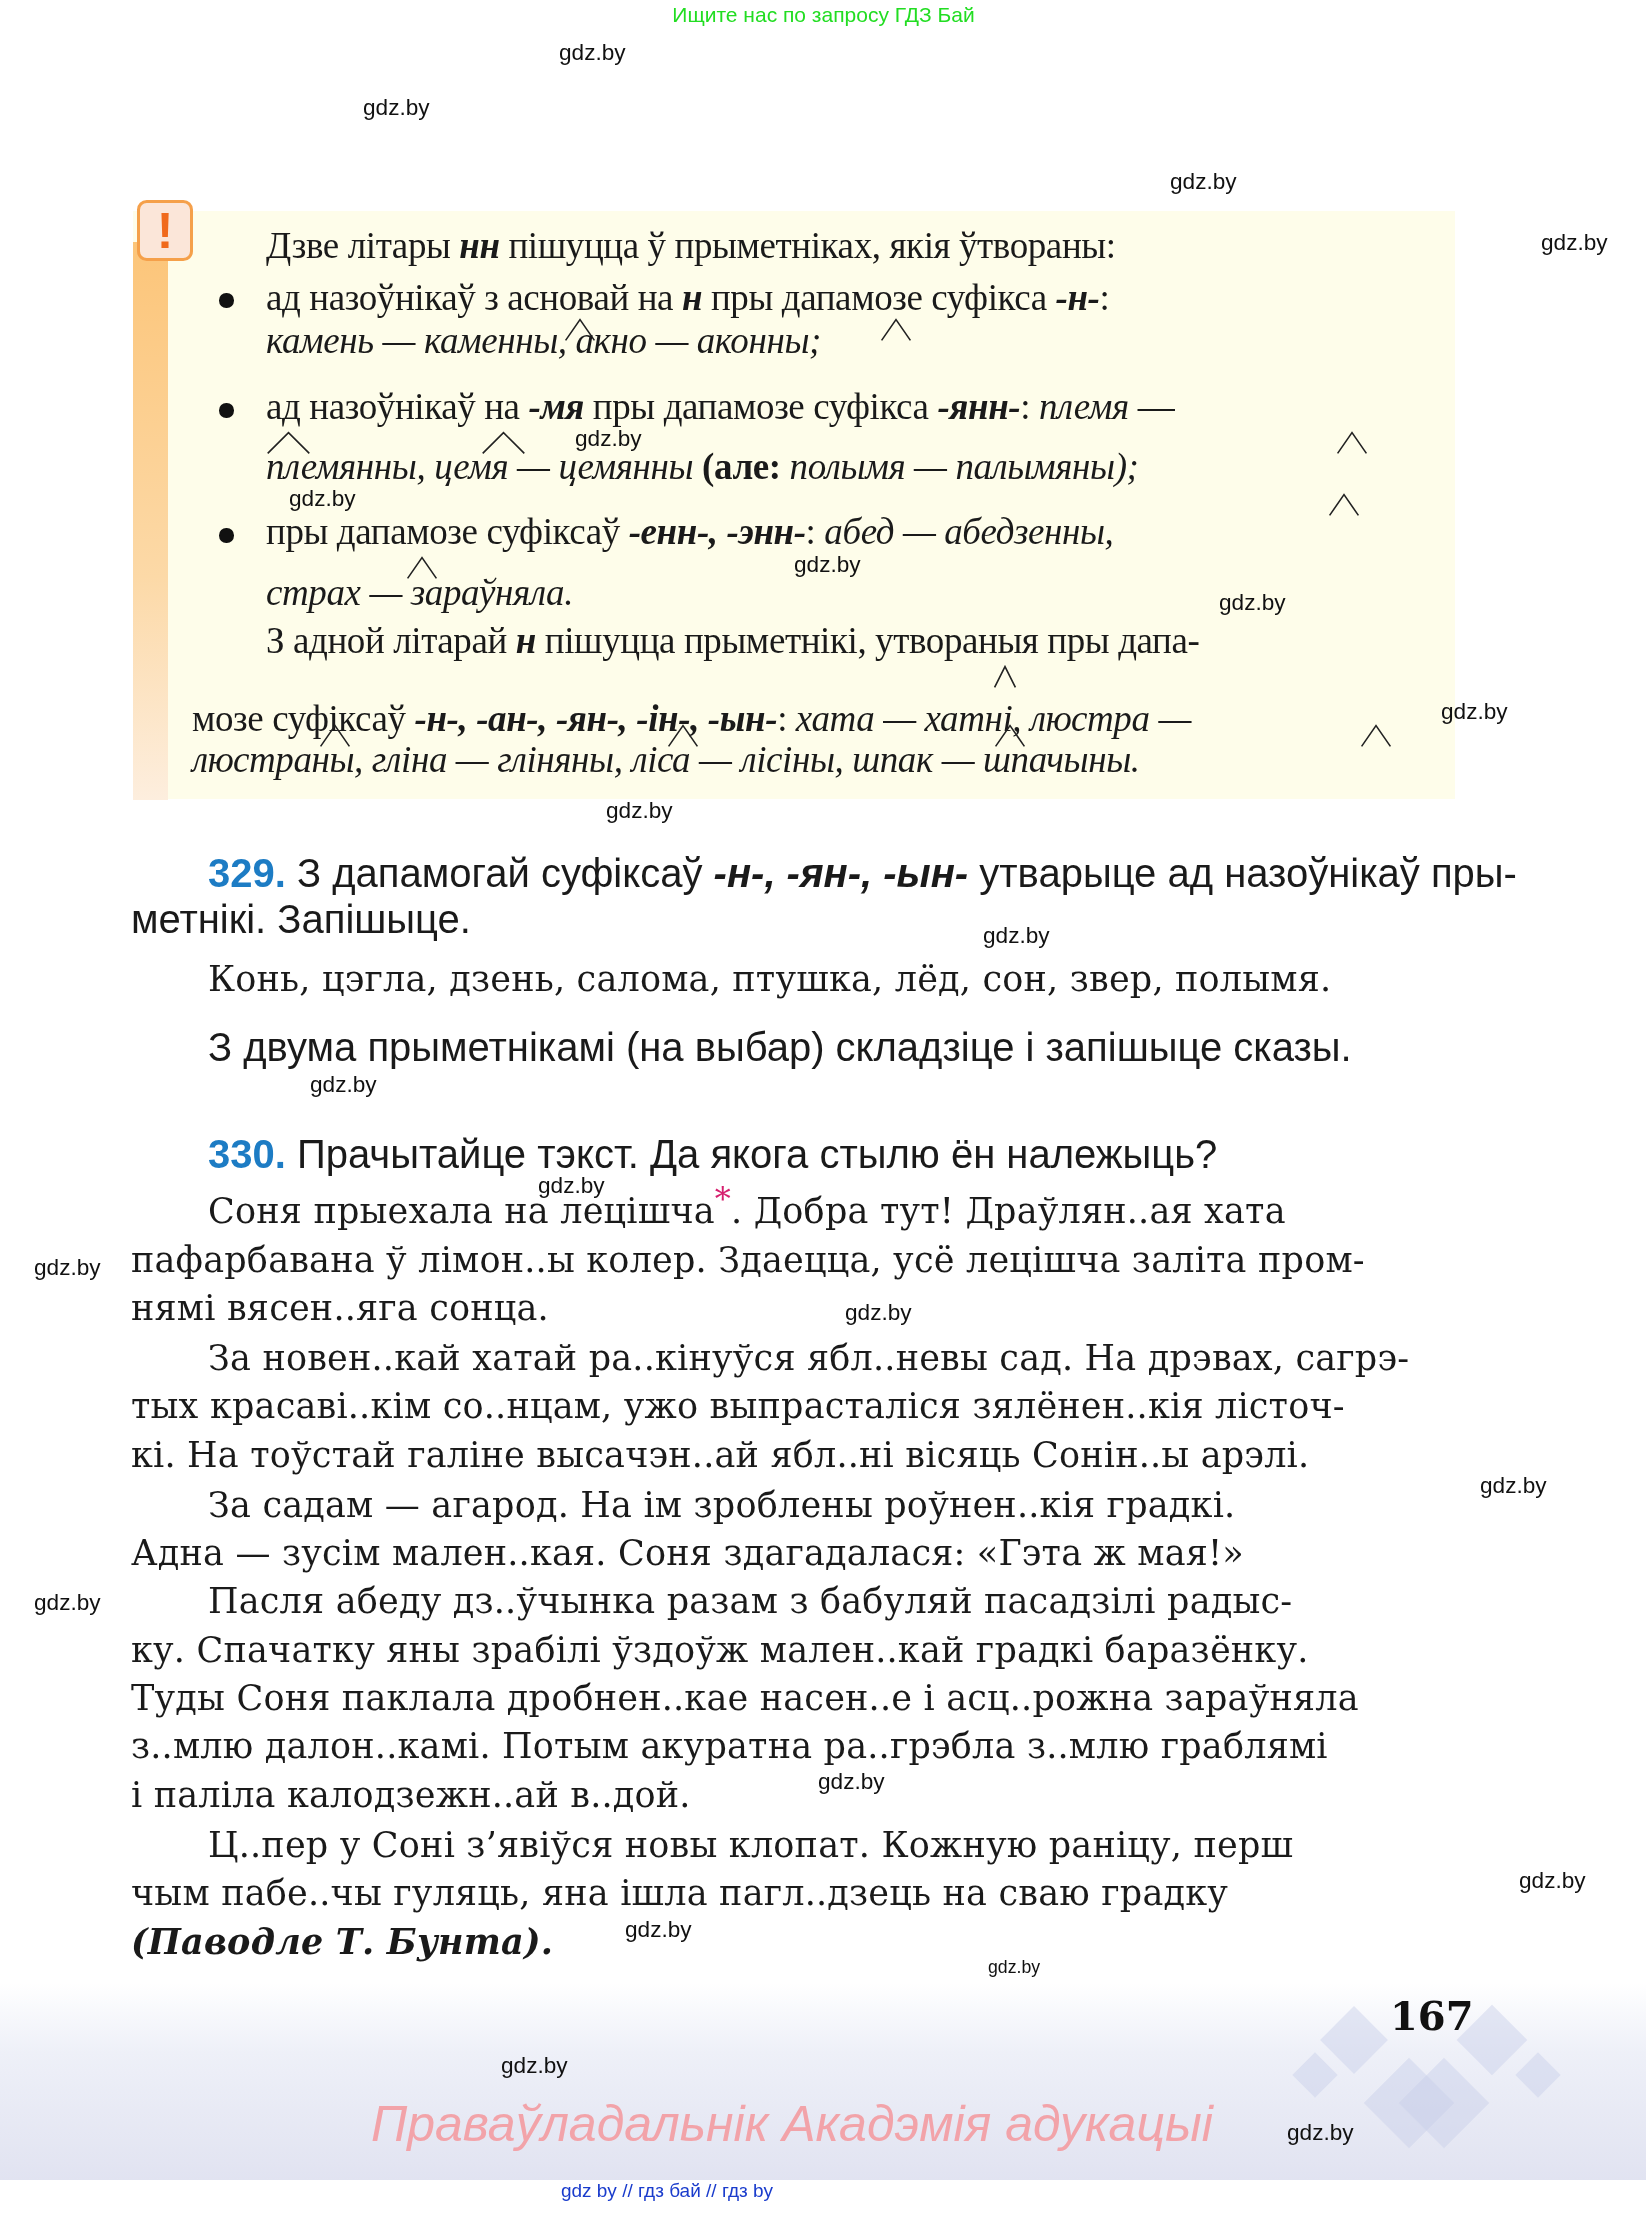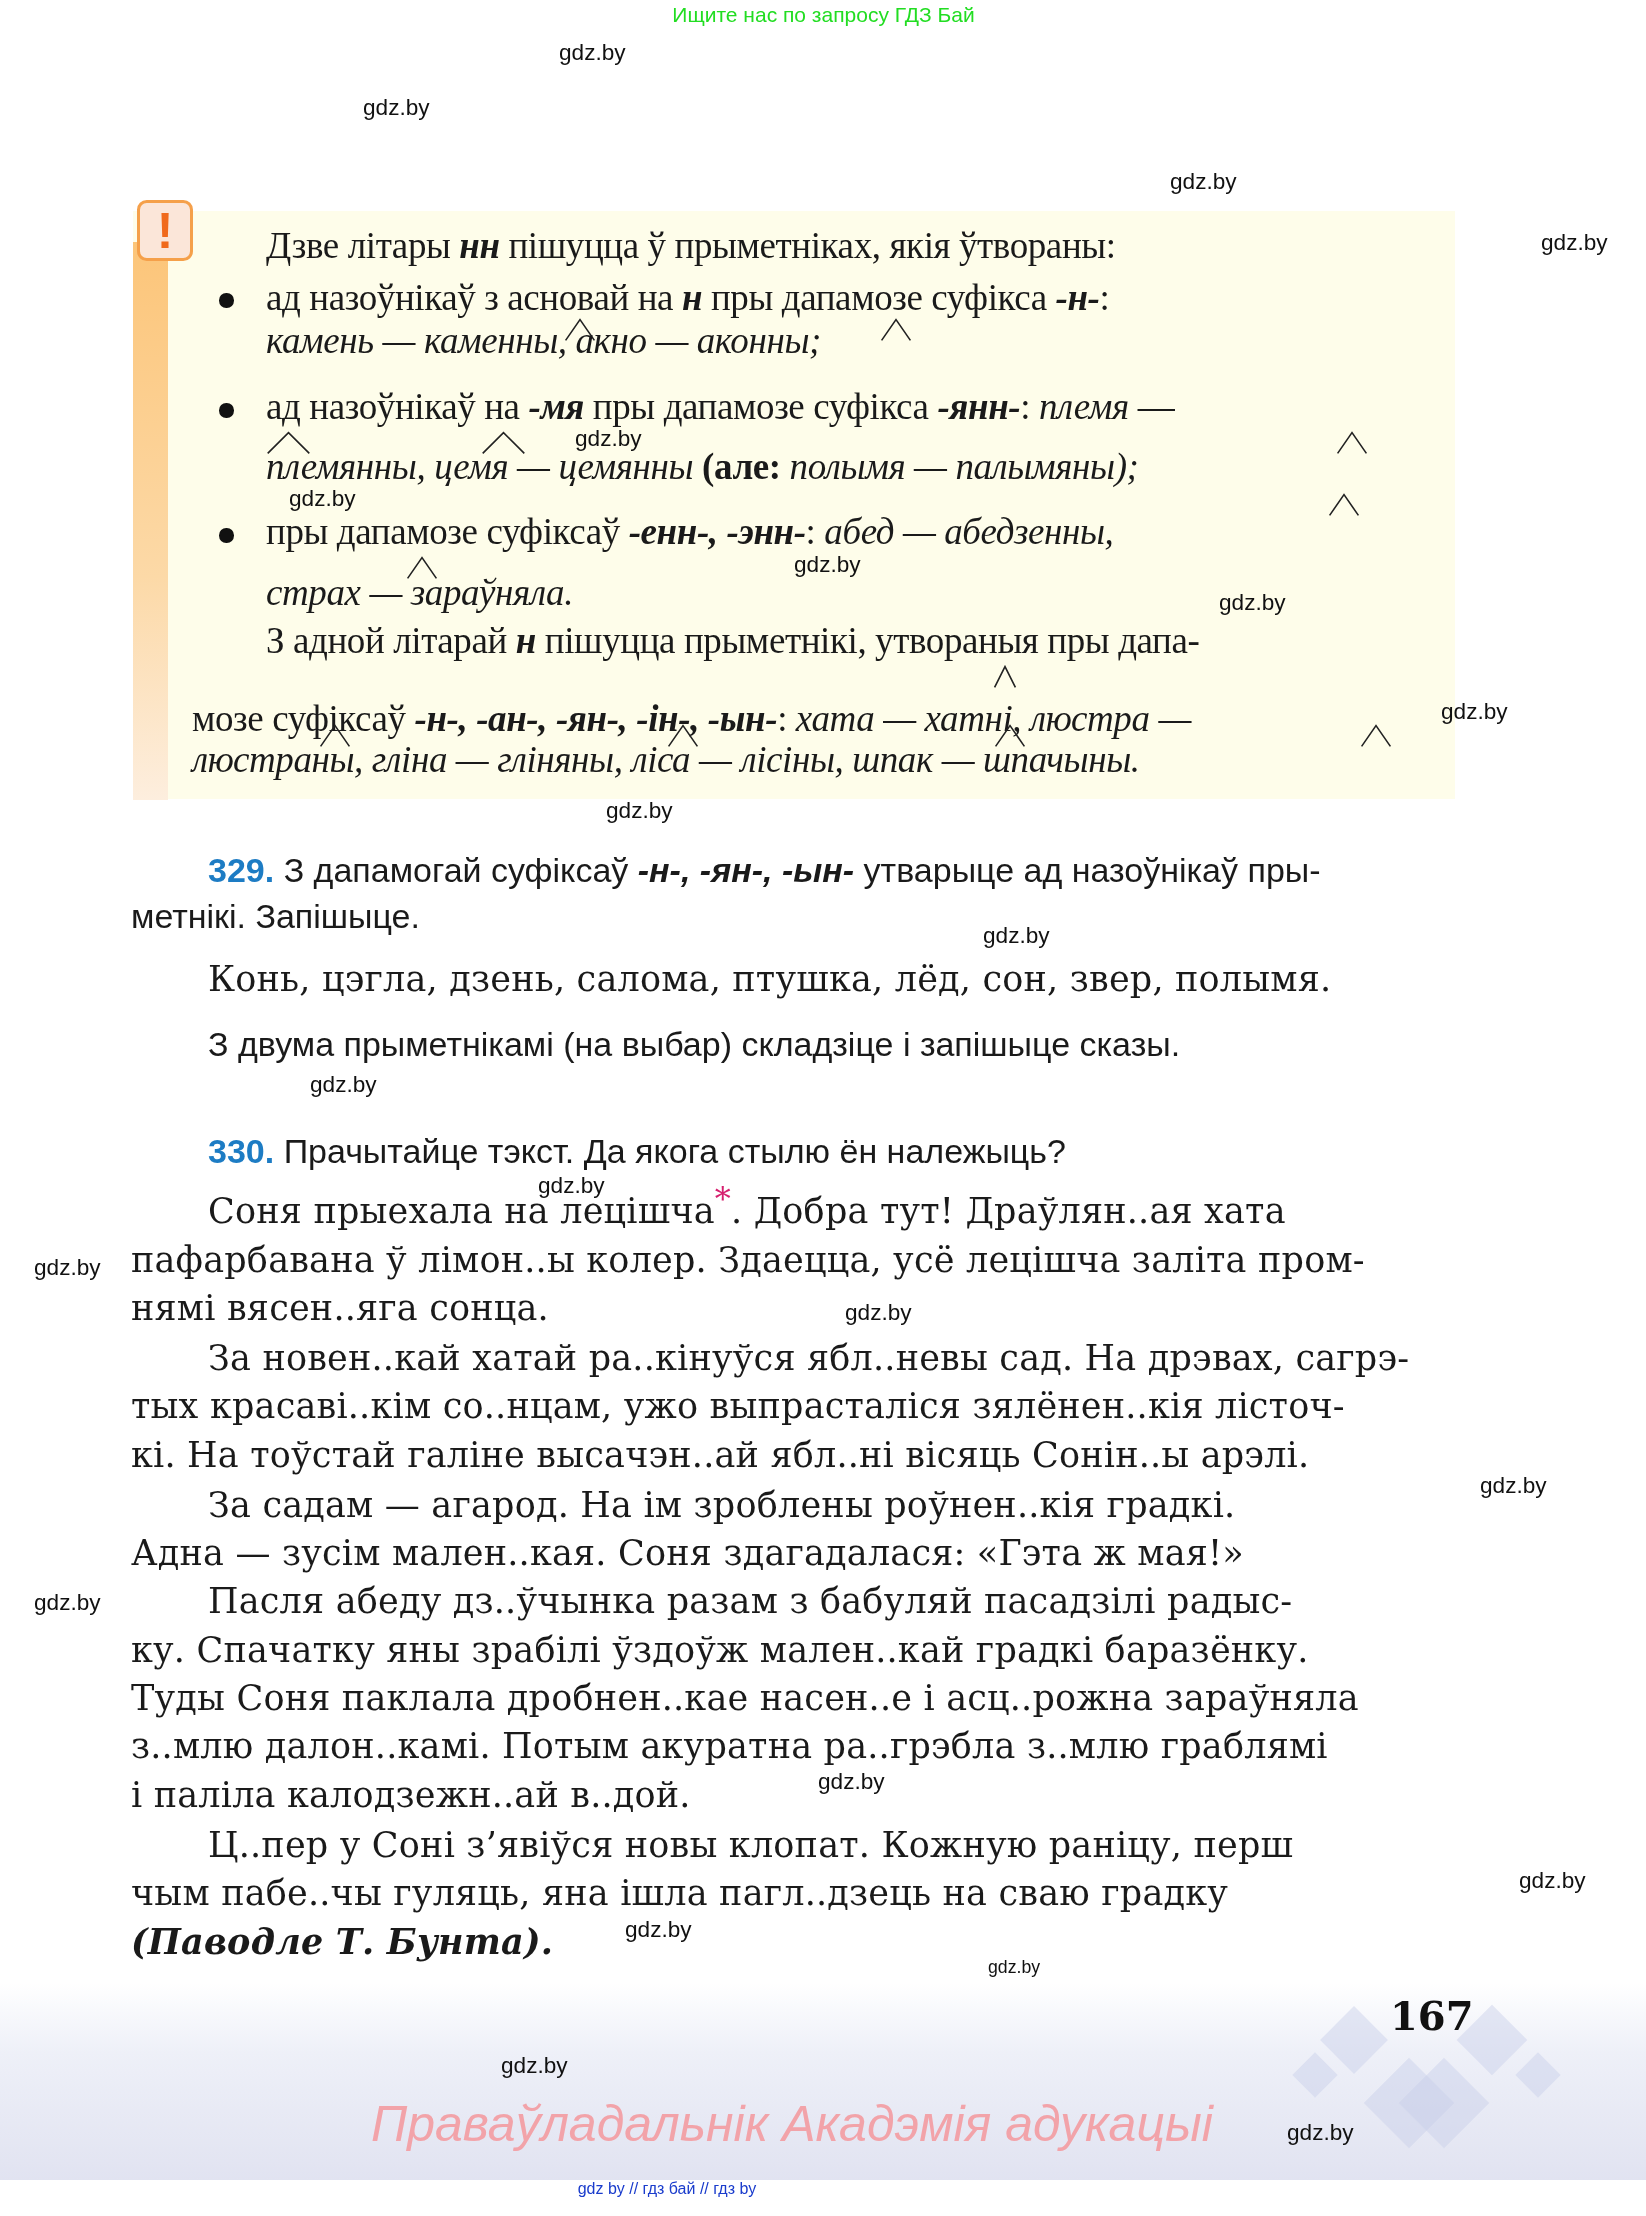--- a/index.html
+++ b/index.html
@@ -45,21 +45,21 @@
   .b { font-weight: bold; }
   .bi { font-style: italic; font-weight: bold; }
   .caret {
     position: absolute; width: 32px; height: 24px;
   }
   .caret svg { width: 100%; height: 100%; display: block; }
   
   .ex-num { color: #1d7cc4; font-weight: bold; }
   .task {
     position: absolute; font-family: "Liberation Sans", sans-serif;
-    font-size: 34px; white-space: nowrap; color: #1a1a1a; text-align: center;
+    font-size: 40px; white-space: nowrap; color: #1a1a1a; text-align: center;
   }
   .body-line {
     position: absolute; font-family: "DejaVu Serif", serif;
     font-size: 35px; white-space: nowrap; color: #1a1a1a; letter-spacing: 0.2px;
   }
   .star { color: #d6206f; font-size: 32px; vertical-align: super; line-height: 0; }
   
   .footer-bg {
     position: absolute; left: 0; top: 1983px; width: 1647px; height: 197px;
     background: linear-gradient(180deg, #ffffff 0%, #eef0f8 35%, #e1e3f1 100%);
@@ -70,21 +70,21 @@
   .page-num {
     position: absolute; left: 1390px; top: 1992px; font-size: 40px; font-weight: bold;
     font-family: "DejaVu Serif", serif; color: #111;
   }
   .copyright {
     position: absolute; left: 371px; top: 2095px; font-family: "Liberation Sans", sans-serif;
     font-style: italic; font-size: 50px; color: #f2a3a9; white-space: nowrap;
   }
   .bottom-links {
     position: absolute; top: 2180px; left: 0; width: 1334px; text-align: center;
-    font-family: "Liberation Sans", sans-serif; font-size: 16px; color: #1a3ccc;
+    font-family: "Liberation Sans", sans-serif; font-size: 19px; color: #1a3ccc;
   }
 </style>
 </head>
 <body>
 
 <div class="banner">Ищите нас по запросу ГДЗ Бай</div>
 
 <div class="wm" style="left:559px;top:40px">gdz.by</div>
 <div class="wm" style="left:363px;top:95px">gdz.by</div>
 <div class="wm" style="left:1170px;top:169px">gdz.by</div>

